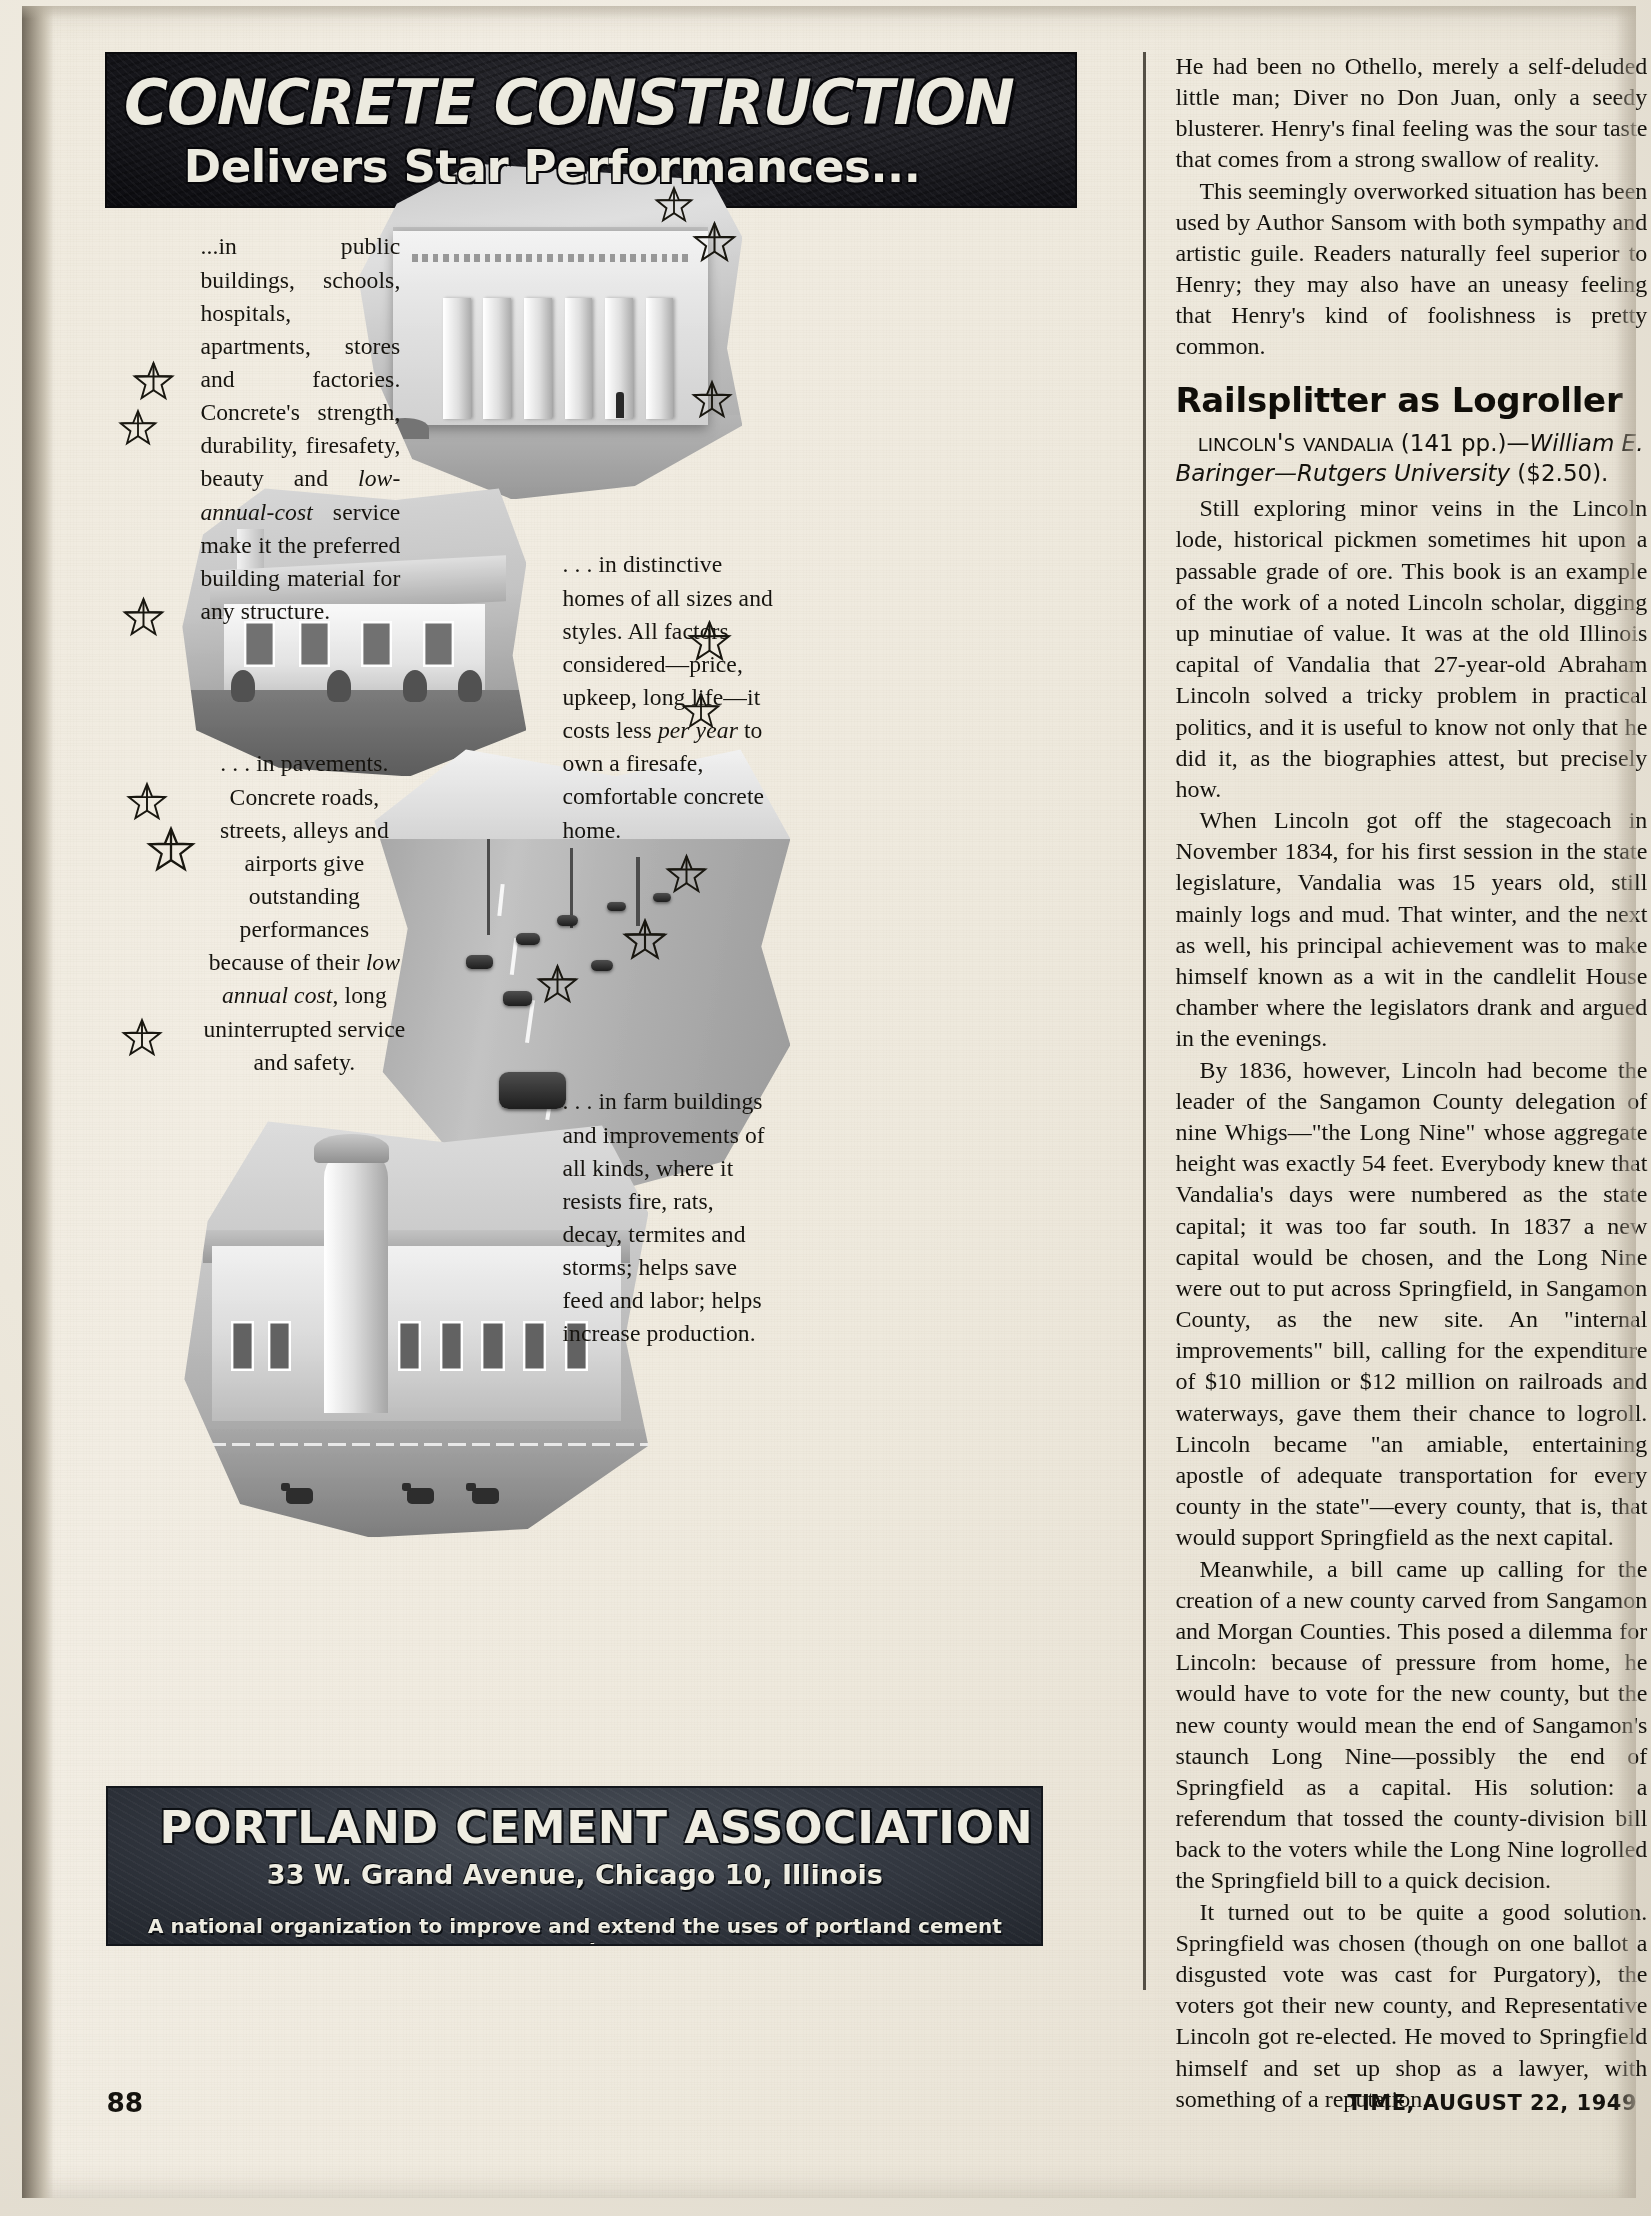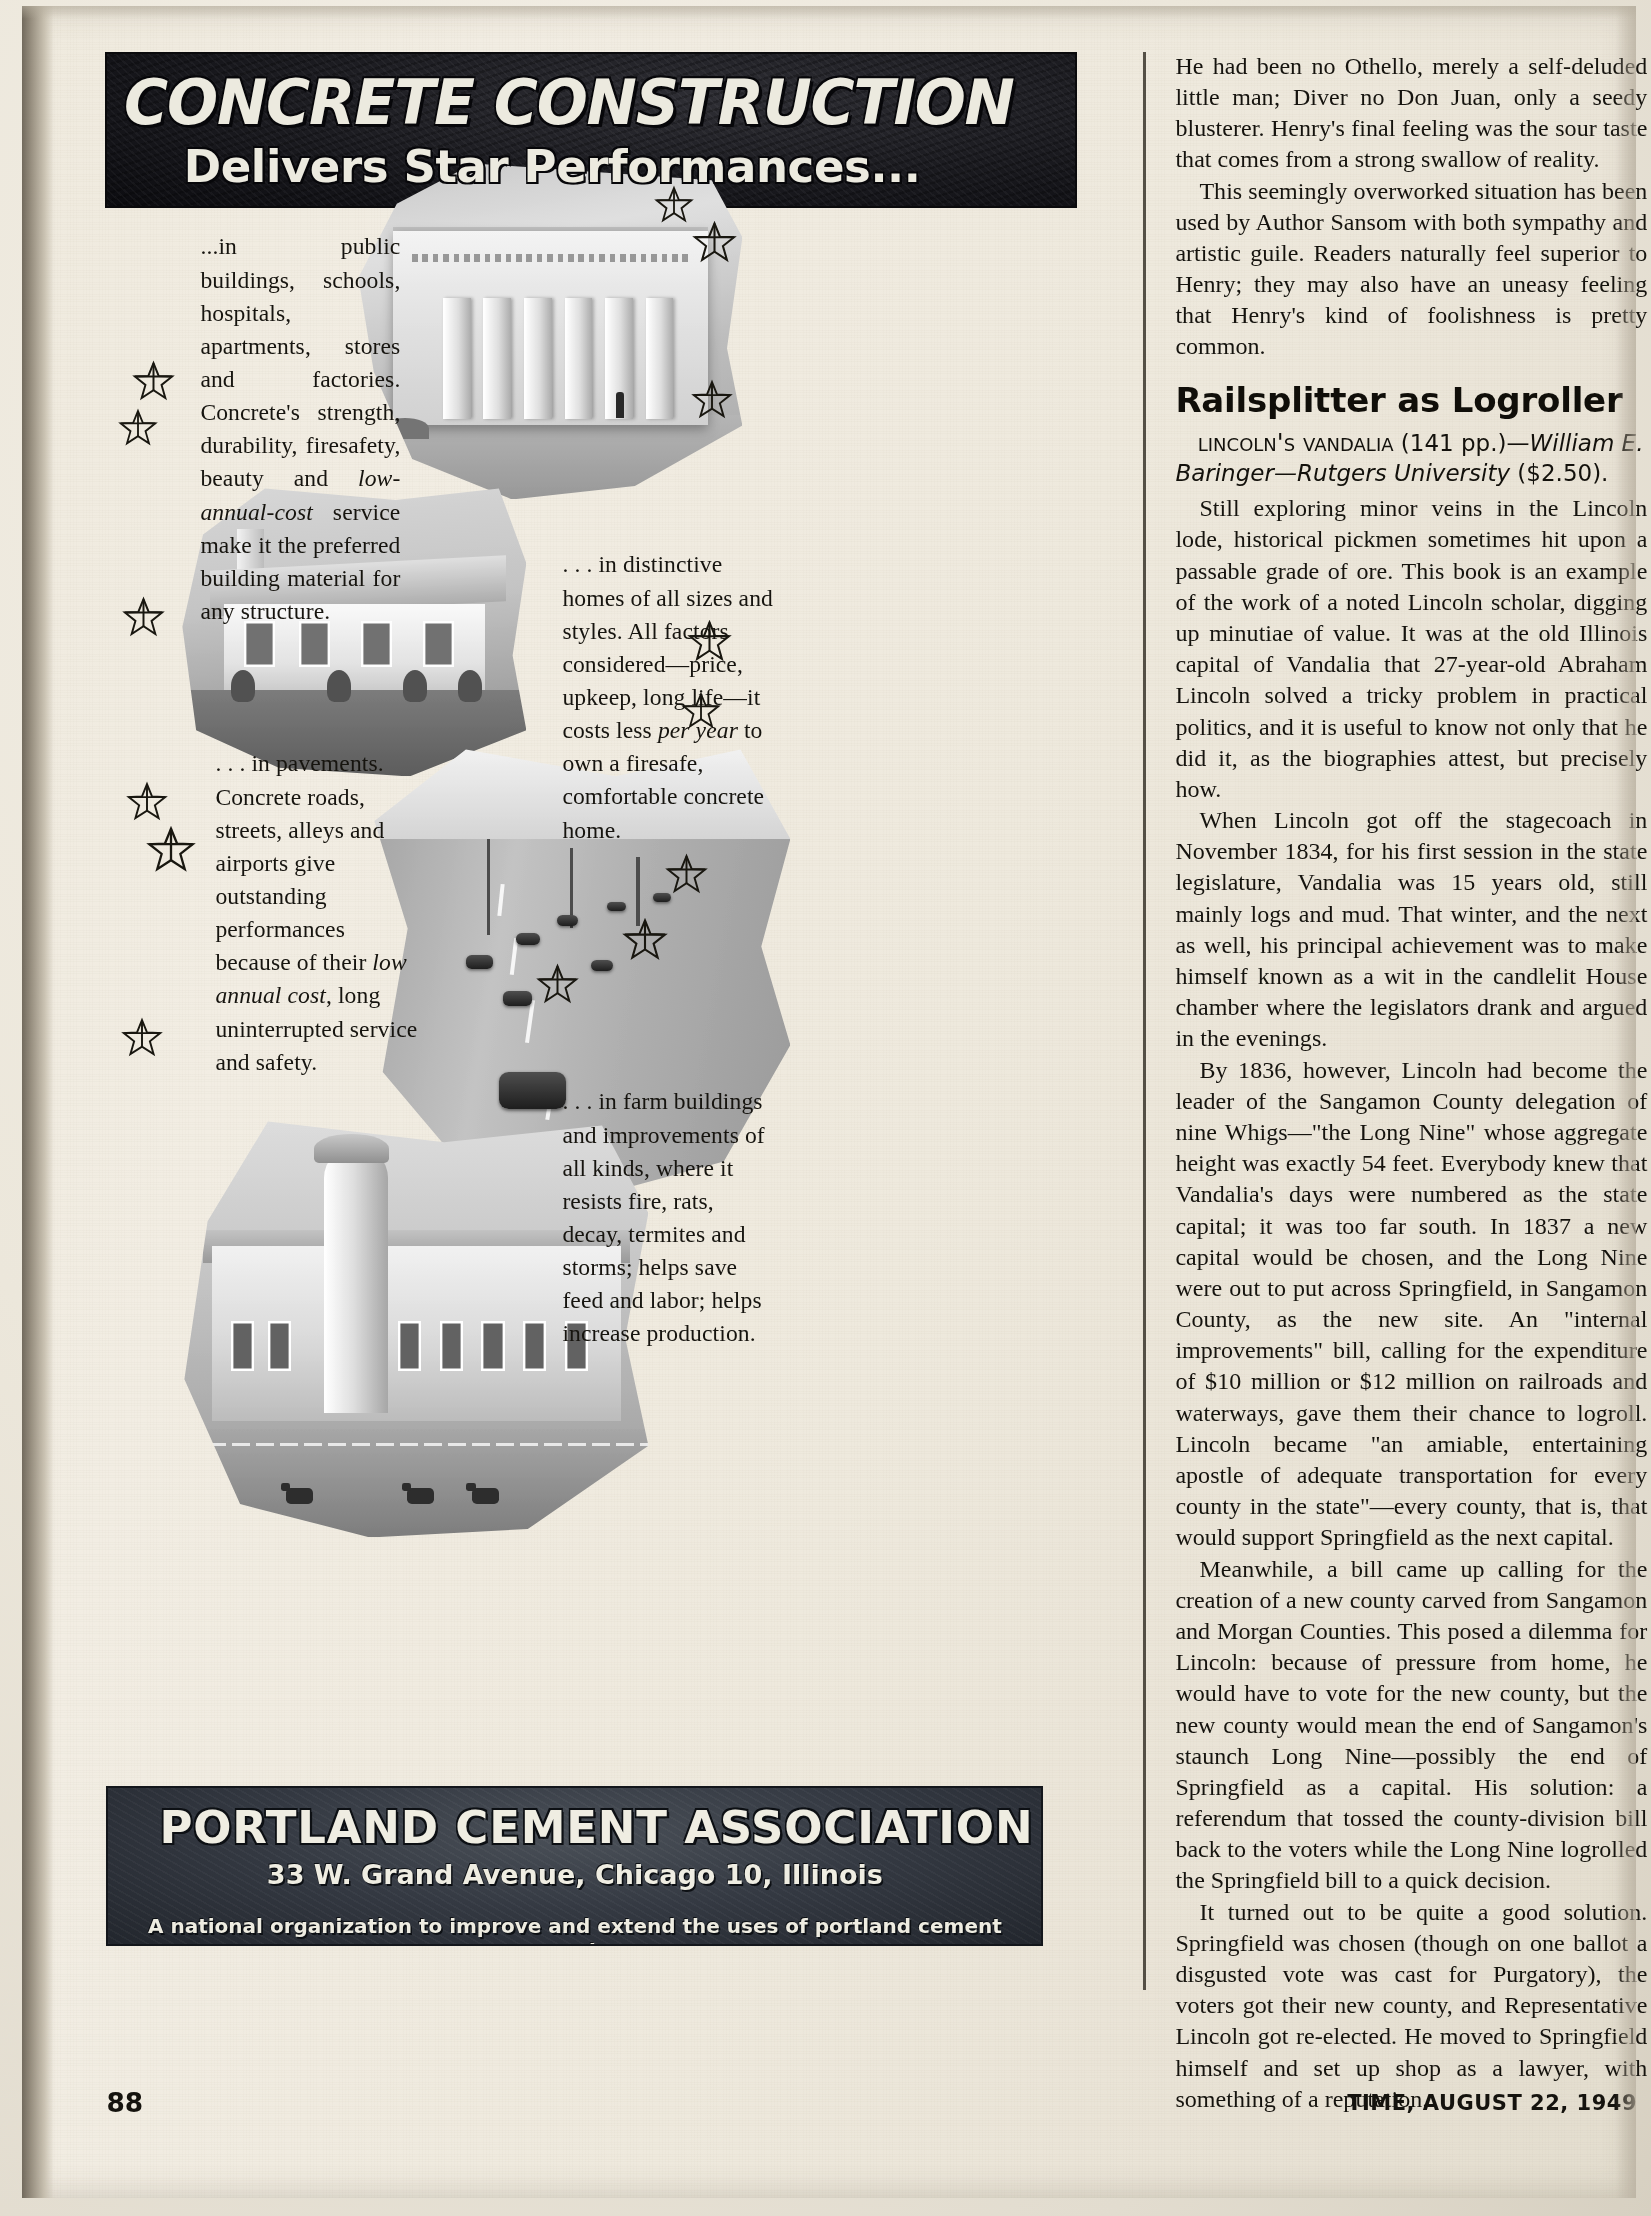--- a/index.html
+++ b/index.html
@@ -129,21 +129,21 @@
     line-height: 1.405;
     color: #16140f;
     text-align: left;
     letter-spacing: 0.1px;
   }
   .adcopy em { font-style: italic; }
   .adcopy.just { text-align: justify; }
 
   #copy-public   { left: 102px;  top: 186px;  width: 200px; }
   #copy-homes    { left: 464px;  top: 504px;  width: 218px; }
-  #copy-pavement { left: 117px;  top: 703px;  width: 208px; }
+  #copy-pavement { left: 102px;  top: 703px;  width: 208px; text-align: center; }
   #copy-farm     { left: 464px;  top: 1041px; width: 216px; }
 
   
   .photo {
     position:absolute;
     overflow:hidden;
     filter: contrast(1.1) grayscale(1) brightness(1.02);
   }
 
   

